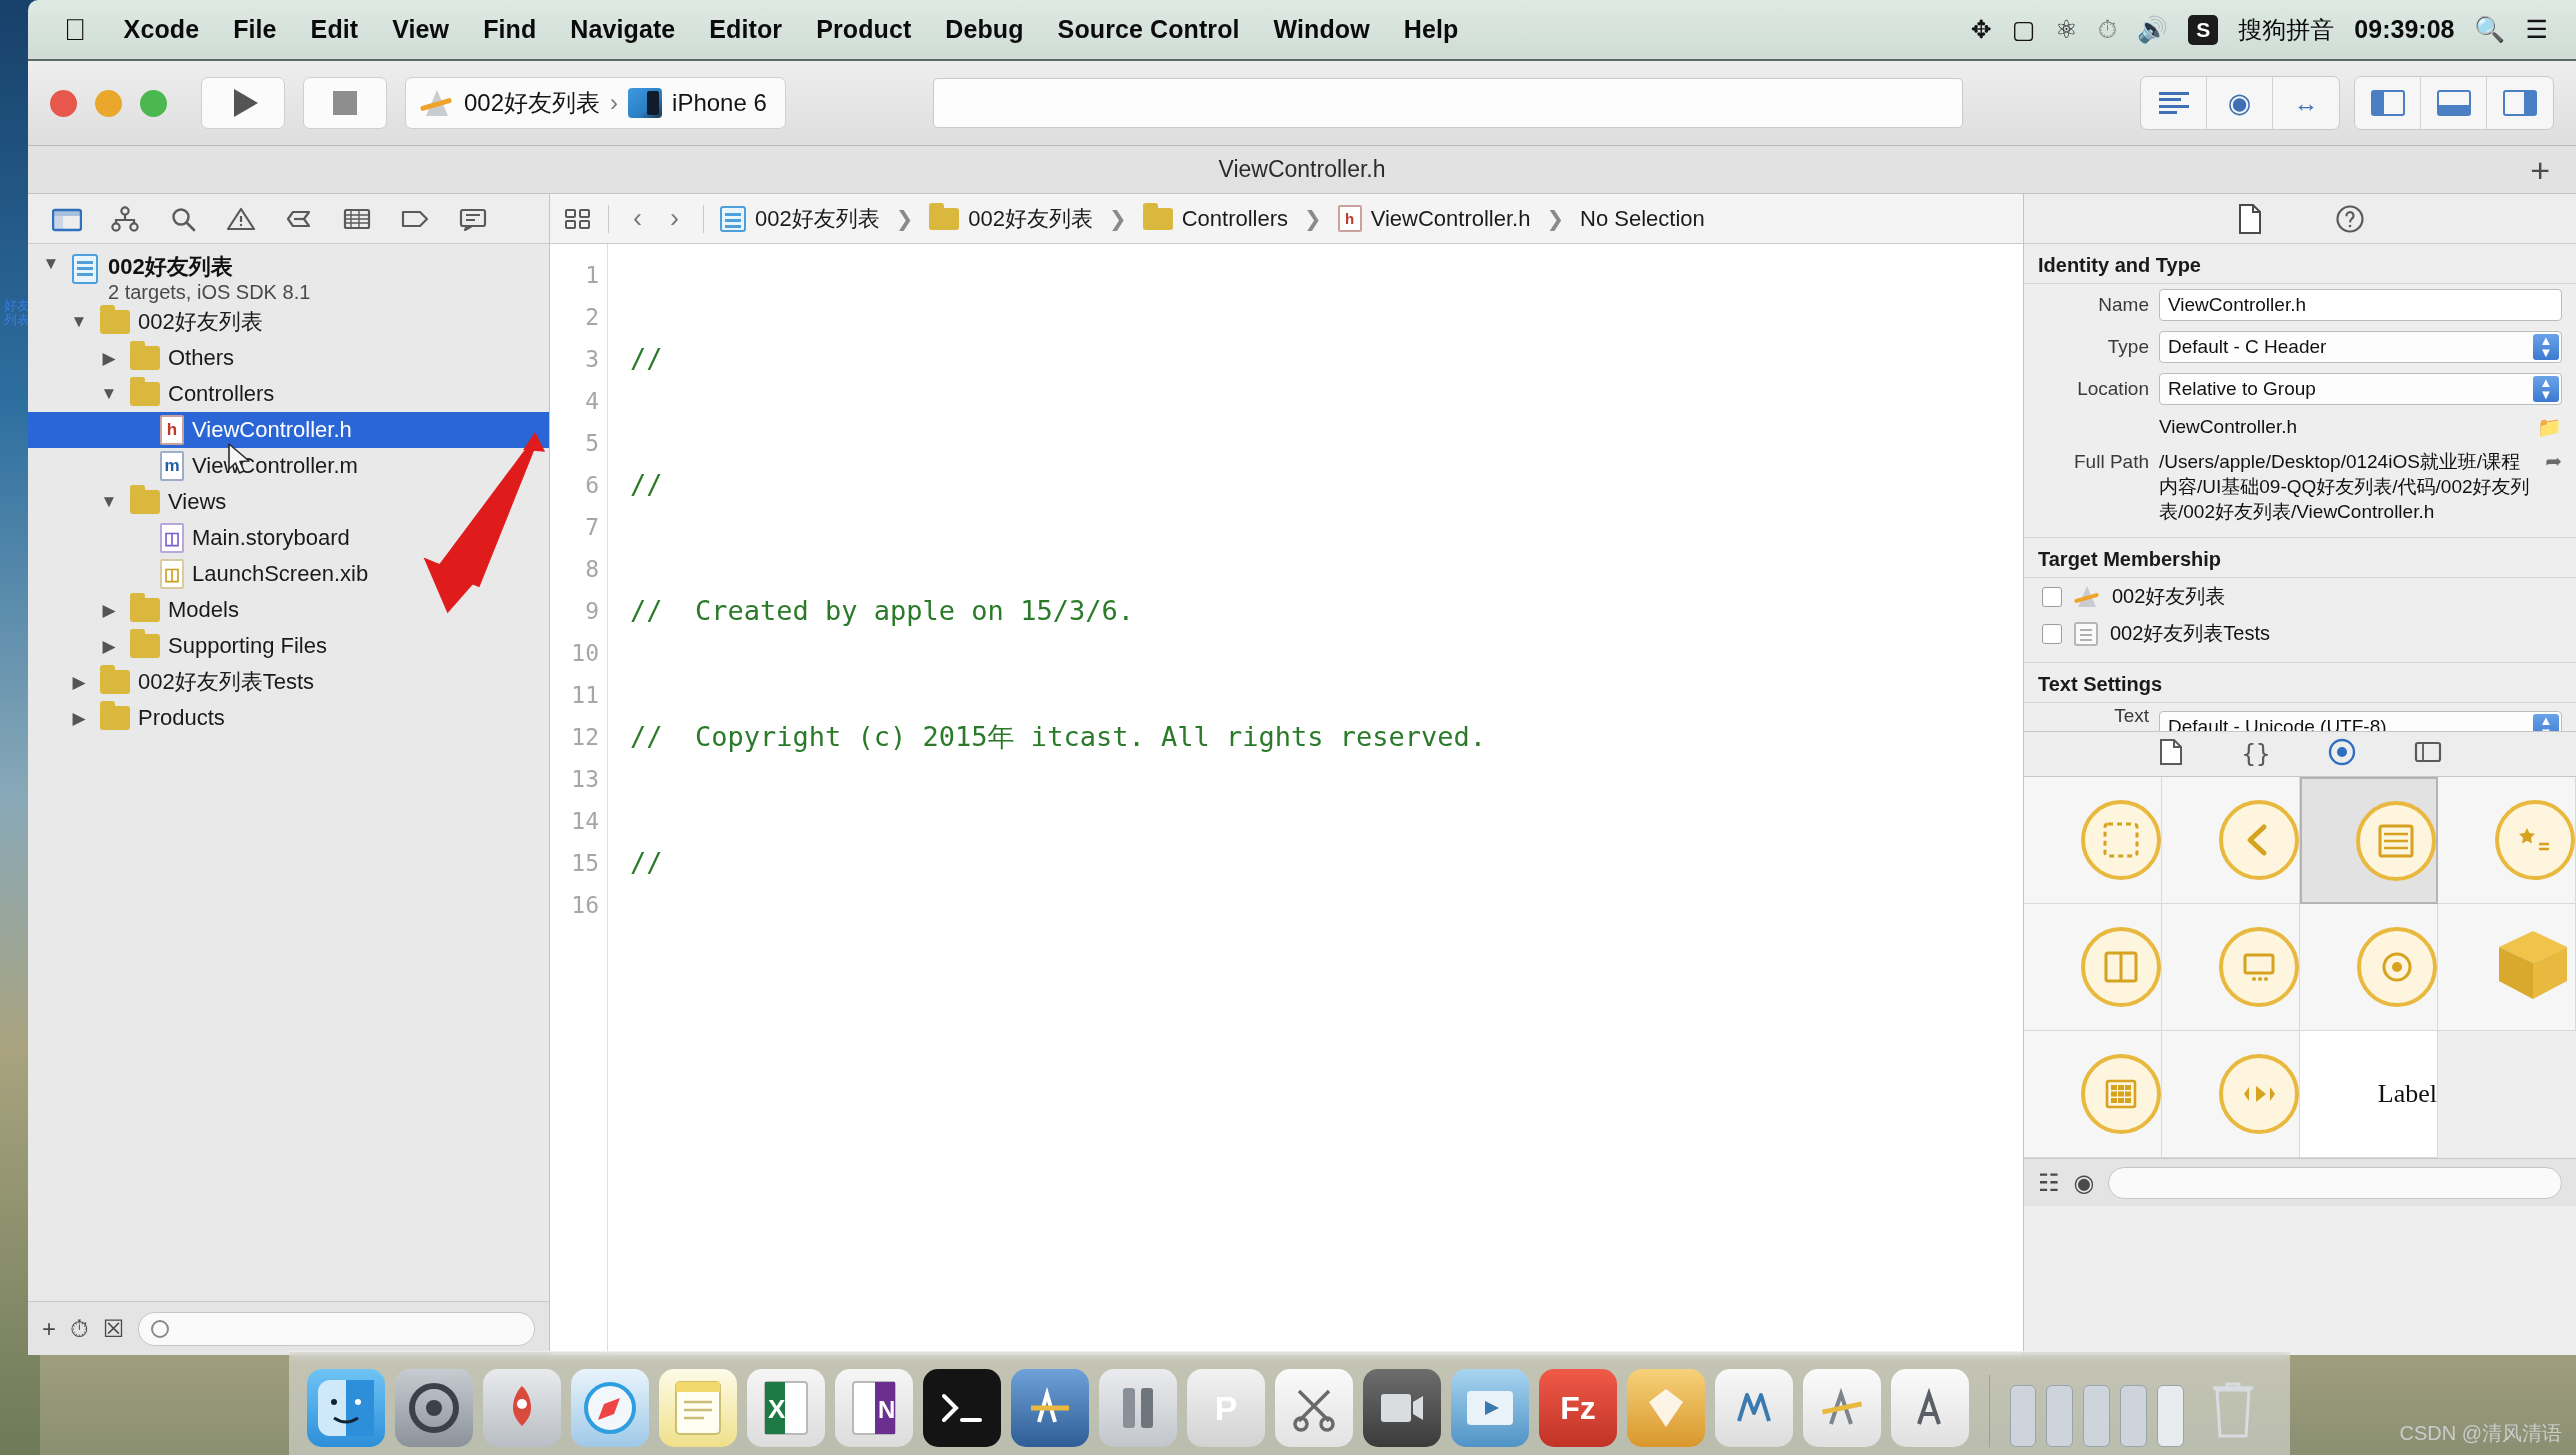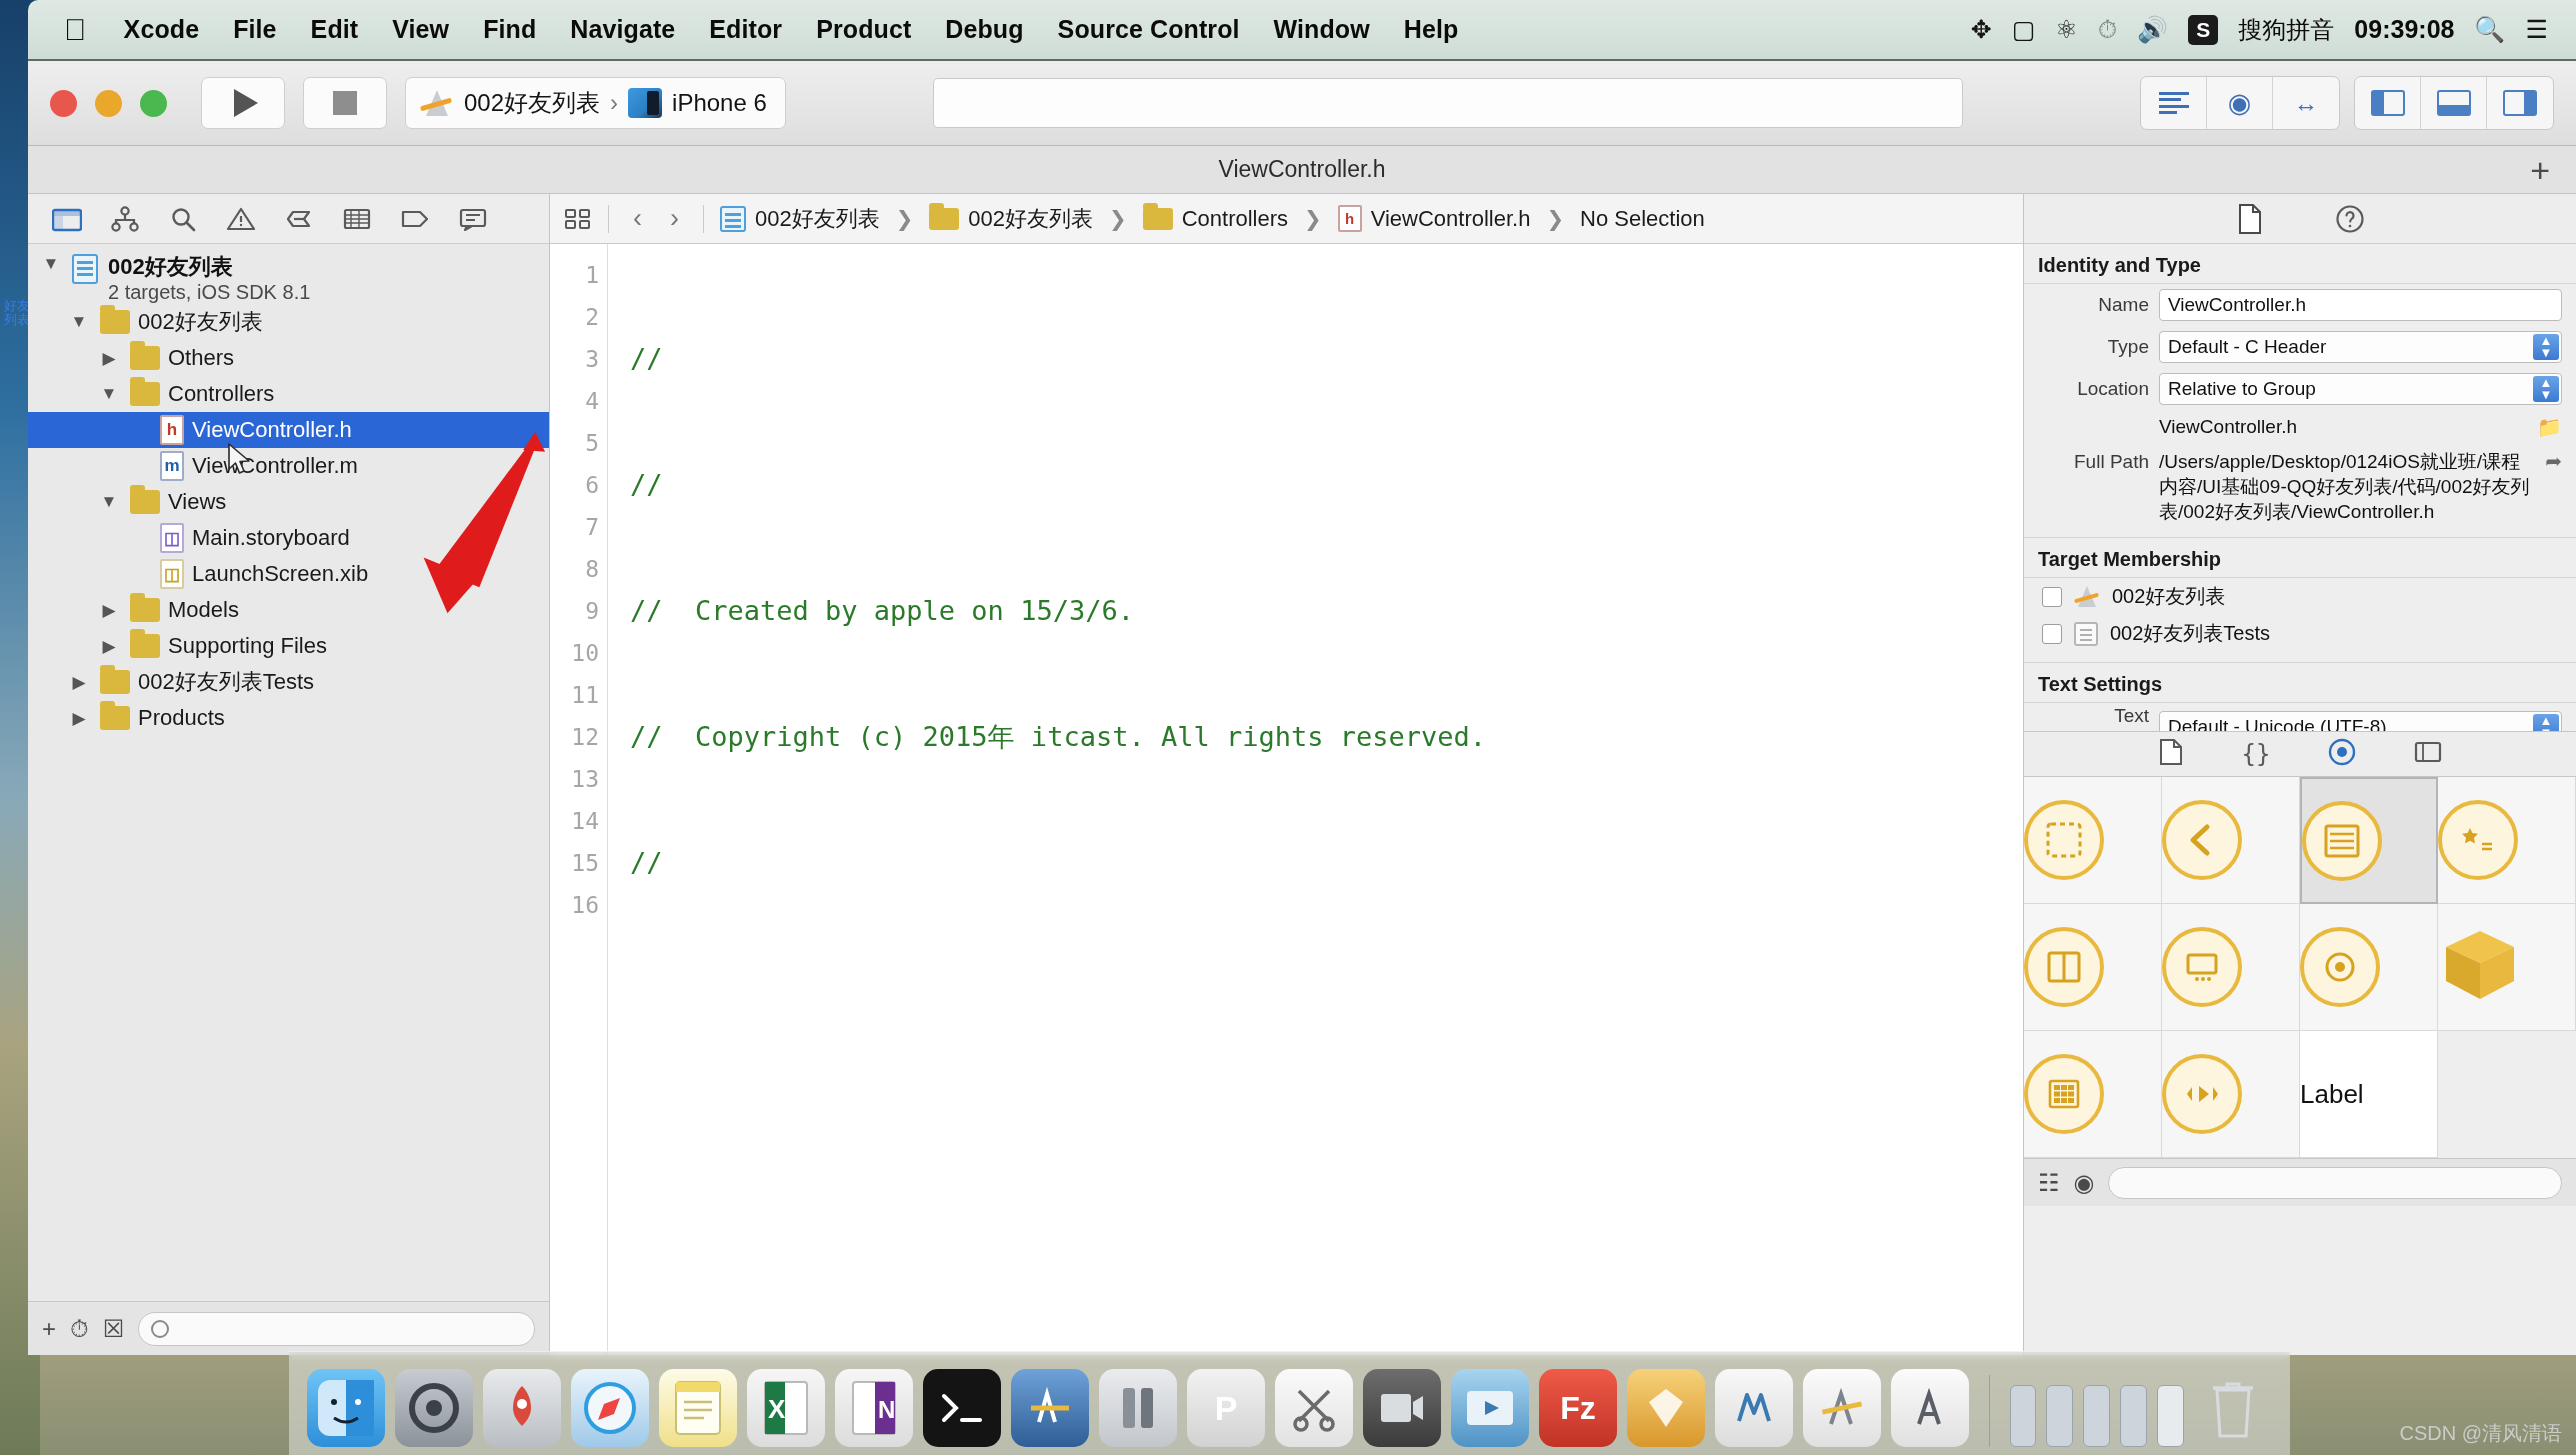--- a/index.html
+++ b/index.html
@@ -292,22 +292,22 @@
   .tm-label { font-size: 20px; color: #111; }
   .ts-cut { padding: 2px 14px 0 14px; overflow: hidden; height: 28px; }
   .lib-tabs {
     height: 46px; display: flex; align-items: center; justify-content: center; gap: 58px;
     background: #ededed; border-top: 1px solid #c6c6c6; border-bottom: 1px solid #c6c6c6;
   }
   .lib-tab { color: #5a5a5a; }
   .lib-tab.active { color: #2f6fc0; }
   .lib-grid { display: grid; grid-template-columns: repeat(4, 1fr); }
   .lib-cell {
-    height: 127px; display: flex; align-items: center; justify-content: flex-start;
-    border-right: 1px solid #d9d9d9; border-bottom: 1px solid #d9d9d9; background: #f6f6f6;
+    height: 127px; display: flex; align-items: center; justify-content: flex-end;
+    border-right: 1px solid #d9d9d9; border-bottom: 1px solid #d9d9d9; background: #f6f6f6; font-family: Liberation Serif, serif;
   }
   .lib-cell.sel { background: #e2e2e2; border: 2px solid #b4b4b4; }
   .lib-cell.white { background: #ffffff; }
   .lib-circle {
     width: 80px; height: 80px; border-radius: 50%; border: 4px solid #e8b93e;
     background: #fdf5dd; display: flex; align-items: center; justify-content: center;
     color: #d6a21f; position: relative;
   }
   .lib-text { font-size: 26px; color: #111; }
   .lib-text.blue { color: #2f6fc0; }

